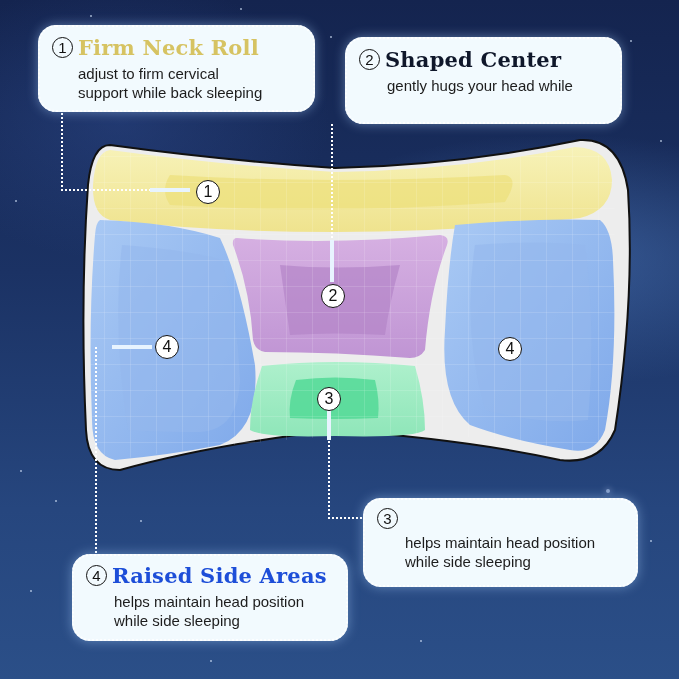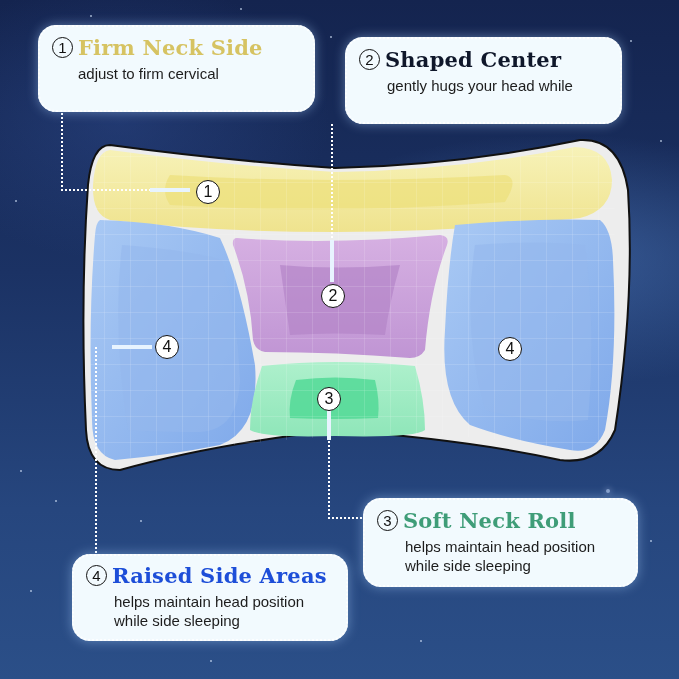--- a/index.html
+++ b/index.html
@@ -137,41 +137,41 @@
 
 <div class="marker" style="left:196px;top:180px">1</div>
 <div class="marker" style="left:321px;top:284px">2</div>
 <div class="marker" style="left:317px;top:387px">3</div>
 <div class="marker" style="left:155px;top:335px">4</div>
 <div class="marker" style="left:498px;top:337px">4</div>
 
 <div class="callout" id="c1">
   <div class="head">
     <span class="num">1</span>
-    <span class="title" style="color:#d6c362">Firm Neck Side</span>
+    <span class="title" style="color:#d6c362">Firm Neck Roll</span>
   </div>
   <div class="desc">
     <div>adjust to firm cervical</div>
+    <div>support while back sleeping</div>
   </div>
 </div>
 
 <div class="callout" id="c2">
   <div class="head">
     <span class="num">2</span>
     <span class="title" style="color:#0f172a">Shaped Center</span>
   </div>
   <div class="desc">
     <div>gently hugs your head while</div>
   </div>
 </div>
 
 <div class="callout" id="c3">
   <div class="head">
     <span class="num">3</span>
-    <span class="title" style="color:#3f9d78">Soft Neck Roll</span>
   </div>
   <div class="desc">
     <div>helps maintain head position</div>
     <div>while side sleeping</div>
   </div>
 </div>
 
 <div class="callout" id="c4">
   <div class="head">
     <span class="num">4</span>

